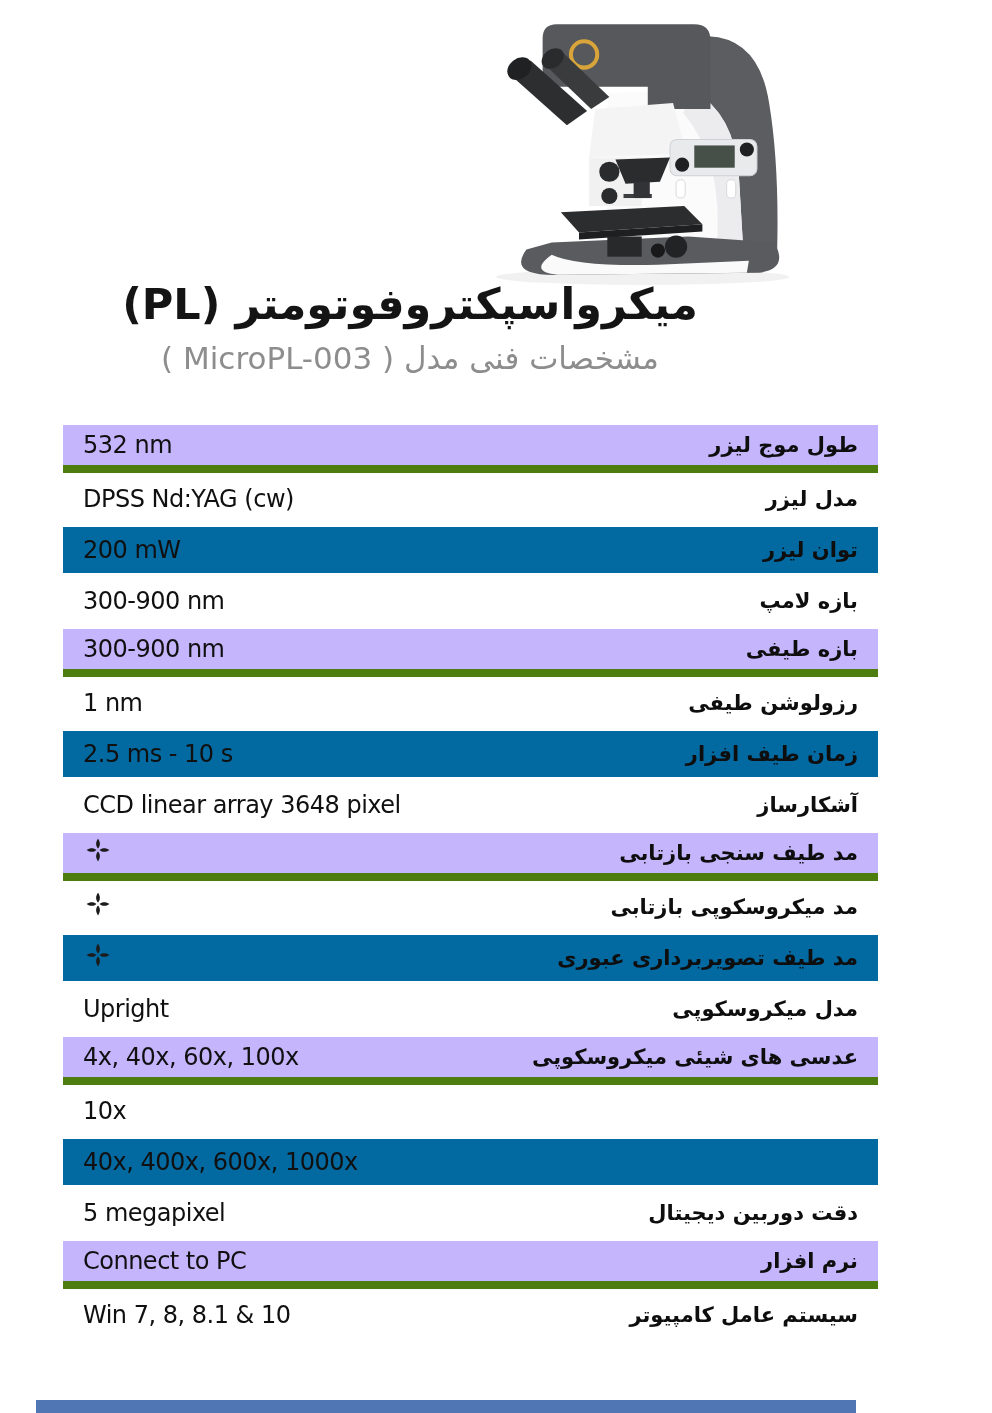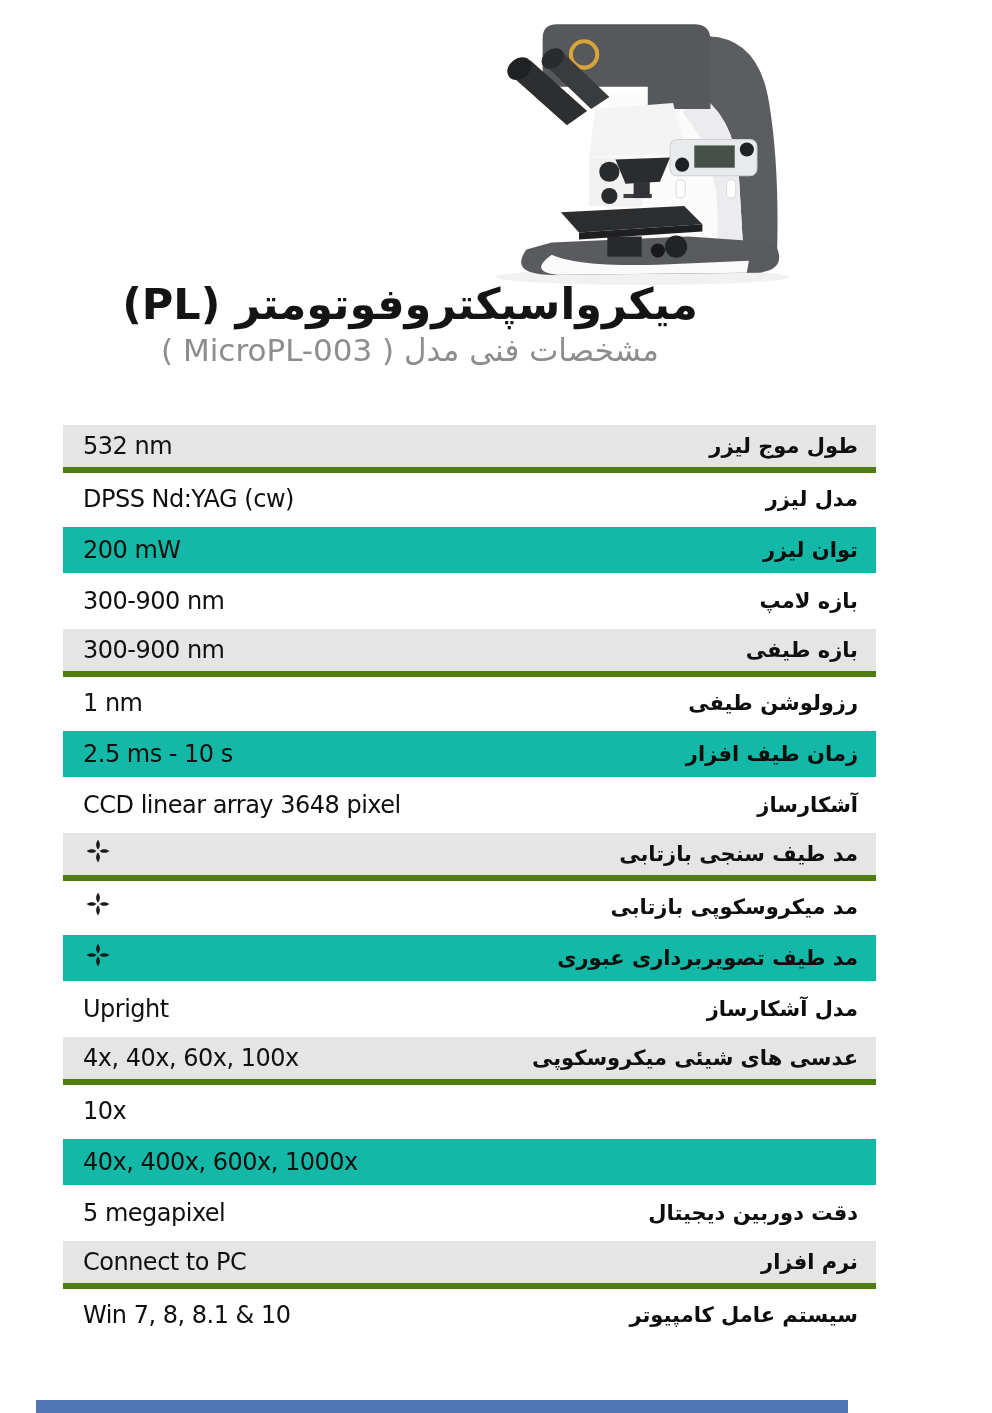--- a/index.html
+++ b/index.html
@@ -3,20 +3,21 @@
 <meta charset="utf-8">
 <style>
   html,body{margin:0;padding:0;background:#fff;}
   .page{
     position:relative;
     width:876px;height:1413px;
     background:#ffffff;
     overflow:hidden;
     font-family:"DejaVu Sans", sans-serif;
     color:#161616;
+    padding-left:8px;
   }
   
   .scope{
     position:absolute;
     left:455px;top:12px;
     width:335px;height:275px;
   }
   
   .title-block{
     position:absolute;
@@ -26,39 +27,39 @@
   .title{
     font-size:43px;
     font-weight:bold;
     color:#141414;
     line-height:1.25;
     letter-spacing:0;
   }
   .subtitle{
     font-size:31px;
     color:#8d8d8d;
-    margin-top:0;
+    margin-top:8px;
     line-height:1.2;
   }
   
   .spec-table{
     position:absolute;
     left:63px;top:422px;
     width:815px;
   }
   .row{
     box-sizing:border-box;
     height:51px;
     display:flex;
     align-items:center;
     justify-content:space-between;
     padding:0 20px 0 20px;
   }
-  .bg-salmon{background:#e5e5e5;border-top:3px solid #fff;border-bottom:6px solid #4d7c0f;background-clip:padding-box;}
-  .bg-gray{background:#14b8a6;border-top:3px solid #fff;border-bottom:2px solid #fff;background-clip:padding-box;}
+  .bg-salmon{background:#c4b5fd;border-top:3px solid #fff;border-bottom:8px solid #4d7c0f;background-clip:padding-box;}
+  .bg-gray{background:#0369a1;border-top:3px solid #fff;border-bottom:2px solid #fff;background-clip:padding-box;}
   .bg-white{background:transparent;}
   .val{
     font-size:24px;
     color:#101010;
     white-space:nowrap;
     letter-spacing:-0.5px;
   }
   .lab{
     font-size:21px;
     font-weight:bold;
@@ -192,21 +193,21 @@
               <path d="M12 1.5 C14.2 4.5 14.4 8 12 10.6 C9.6 8 9.8 4.5 12 1.5 Z"></path>
               <path d="M12 22.5 C9.8 19.5 9.6 16 12 13.4 C14.4 16 14.2 19.5 12 22.5 Z"></path>
               <path d="M1.5 12 C4.5 9.8 8 9.6 10.6 12 C8 14.4 4.5 14.2 1.5 12 Z"></path>
               <path d="M22.5 12 C19.5 14.2 16 14.4 13.4 12 C16 9.6 19.5 9.8 22.5 12 Z"></path>
             </g>
           </svg></span>
         <span class="lab" dir="rtl">مد طیف تصویربرداری عبوری</span>
       </div>
       <div class="row bg-white">
         <span class="val" dir="ltr">Upright</span>
-        <span class="lab" dir="rtl">مدل آشکارساز</span>
+        <span class="lab" dir="rtl">مدل میکروسکوپی</span>
       </div>
       <div class="row bg-salmon">
         <span class="val" dir="ltr">4x, 40x, 60x, 100x</span>
         <span class="lab" dir="rtl">عدسی های شیئی میکروسکوپی</span>
       </div>
       <div class="row bg-white">
         <span class="val" dir="ltr">10x</span>
       </div>
       <div class="row bg-gray">
         <span class="val" dir="ltr">40x, 400x, 600x, 1000x</span>

